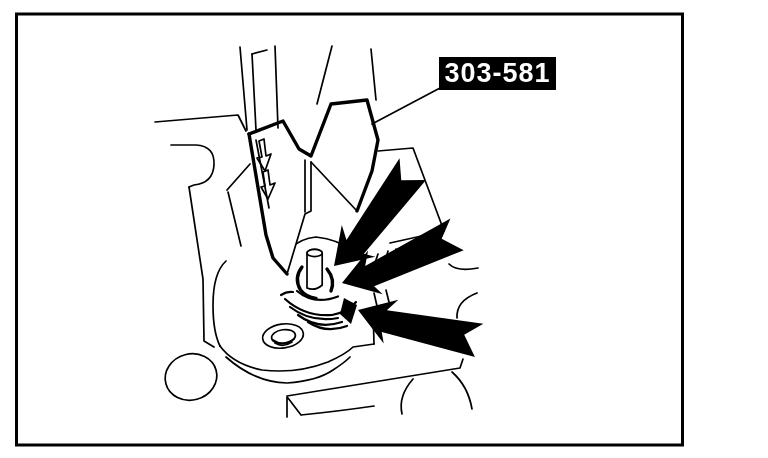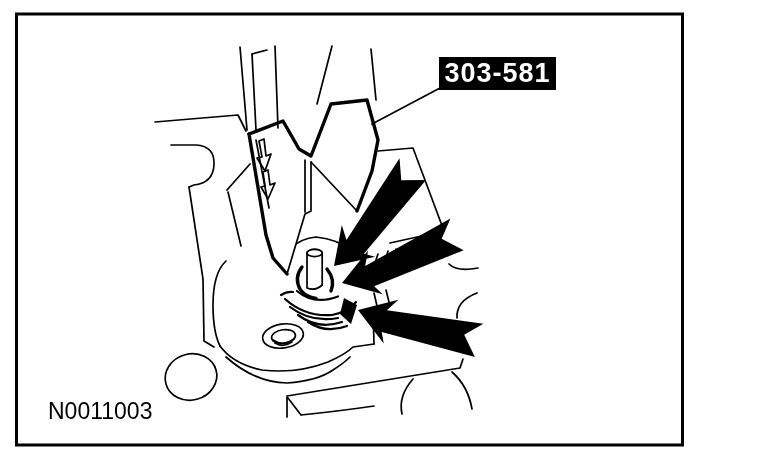--- a/index.html
+++ b/index.html
@@ -113,15 +113,14 @@
 
     <path class="ln" d="M440,88 L372,124"></path>
 
     <rect x="16.5" y="14" width="666" height="431" fill="none" stroke="#000" stroke-width="3"></rect>
   </svg>
 
   <div class="tool-callout">
     <span>303-581</span>
   </div>
 
-  <div class="figure-number">N0011003</div>
 
 </div>
 
 </body></html>

